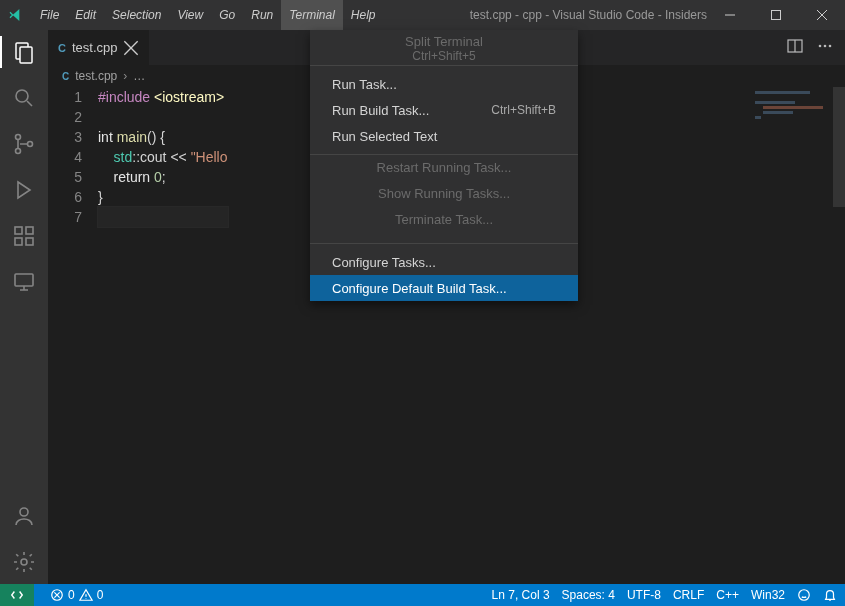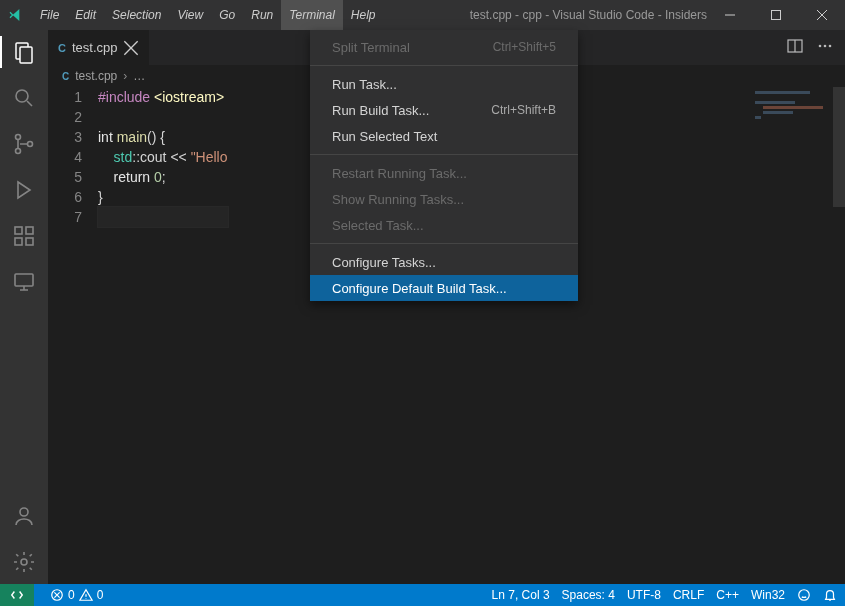--- a/index.html
+++ b/index.html
@@ -56,21 +56,21 @@
 
   
   .minimap { position:absolute; top:0; right:14px; width:80px; height:100px; background:#1e1e1e; }
   .minimap .blob { position:absolute; background:#3a4a5a; }
   .editor-scroll { position:absolute; top:0; right:0; width:12px; bottom:0; background:#1e1e1e;}
   .editor-scroll .thumb { position:absolute; top:0; left:0; right:0; height:120px; background:rgba(121,121,121,0.25);}
 
   
   .dropdown { position:absolute; top:0; left:262px; width:268px; background:#303031; box-shadow:0 4px 10px rgba(0,0,0,0.5); z-index:10; padding-top:4px;}
   .dropdown .dd-item { height:26px; display:flex; align-items:center; padding:0 22px; font-size:13px; color:#d4d4d4; justify-content:space-between;}
-  .dropdown .dd-item.disabled { color:#6b6b6b; }
+  .dropdown .dd-item.disabled { color:#6b6b6b;flex-direction:column; }
   .dropdown .dd-item.selected { background:#0e639c; color:#ffffff; }
   .dropdown .dd-sep { height:1px; background:#454545; margin:5px 0;}
   .dropdown .dd-item .shortcut { color:#a9a9a9; font-size:12px;}
   .dropdown .dd-item.disabled .shortcut { color:#6b6b6b;}
 
   
   .statusbar { height:22px; background:#007acc; color:#ffffff; display:flex; align-items:center; font-size:12px; padding:0 8px; justify-content:space-between;}
   .statusbar .left, .statusbar .right { display:flex; align-items:center; gap:12px;}
   .statusbar .item { display:flex; align-items:center; gap:4px;}
   .remote-ind { width:34px; height:22px; margin-left:-8px; background:#16825d; display:flex; align-items:center; justify-content:center; margin-right:4px;}
@@ -248,21 +248,21 @@
           <span>Run Selected Text</span>
         </div>
         <div class="dd-sep"></div>
         <div class="dd-item disabled">
           <span>Restart Running Task...</span>
         </div>
         <div class="dd-item disabled">
           <span>Show Running Tasks...</span>
         </div>
         <div class="dd-item disabled">
-          <span>Selected Task...</span>
+          <span>Terminate Task...</span>
         </div>
         <div class="dd-sep"></div>
         <div class="dd-item">
           <span>Configure Tasks...</span>
         </div>
         <div class="dd-item selected">
           <span>Configure Default Build Task...</span>
         </div>
       </div>
   </div>

